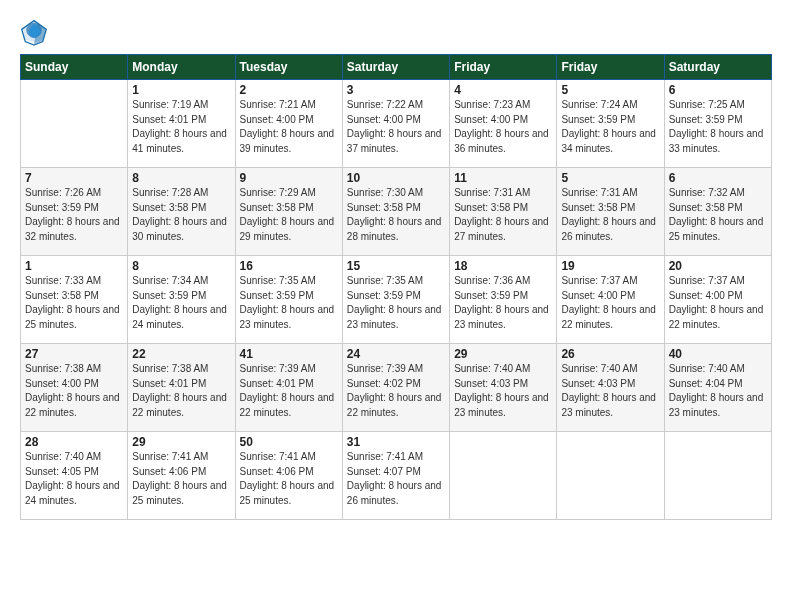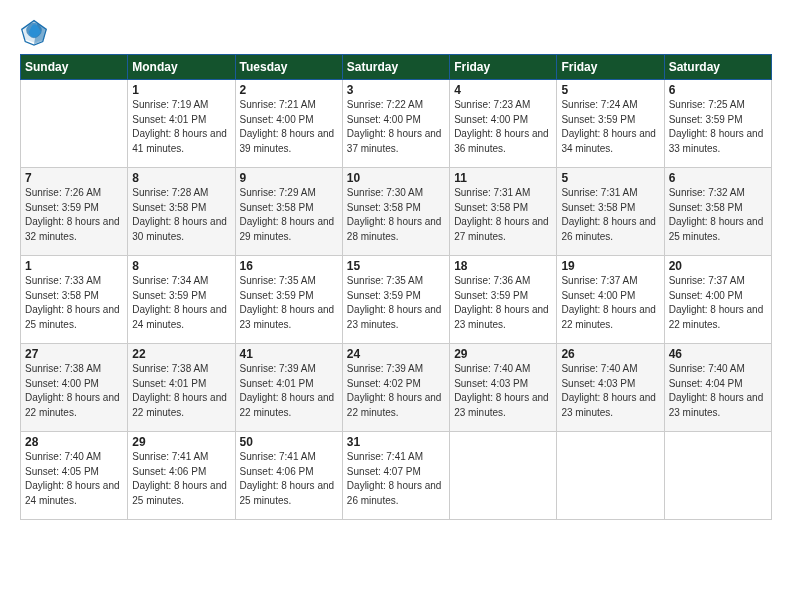--- a/index.html
+++ b/index.html
@@ -236,21 +236,21 @@
           </td>
           <td>
             <span class="day-num">29</span>
             <div class="day-info">Sunrise: 7:40 AM<br>Sunset: 4:03 PM<br>Daylight: 8 hours and 23 minutes.</div>
           </td>
           <td>
             <span class="day-num">26</span>
             <div class="day-info">Sunrise: 7:40 AM<br>Sunset: 4:03 PM<br>Daylight: 8 hours and 23 minutes.</div>
           </td>
           <td>
-            <span class="day-num">46</span>
+            <span class="day-num">40</span>
             <div class="day-info">Sunrise: 7:40 AM<br>Sunset: 4:04 PM<br>Daylight: 8 hours and 23 minutes.</div>
           </td>
         </tr>
         <tr>
           <td>
             <span class="day-num">28</span>
             <div class="day-info">Sunrise: 7:40 AM<br>Sunset: 4:05 PM<br>Daylight: 8 hours and 24 minutes.</div>
           </td>
           <td>
             <span class="day-num">29</span>

